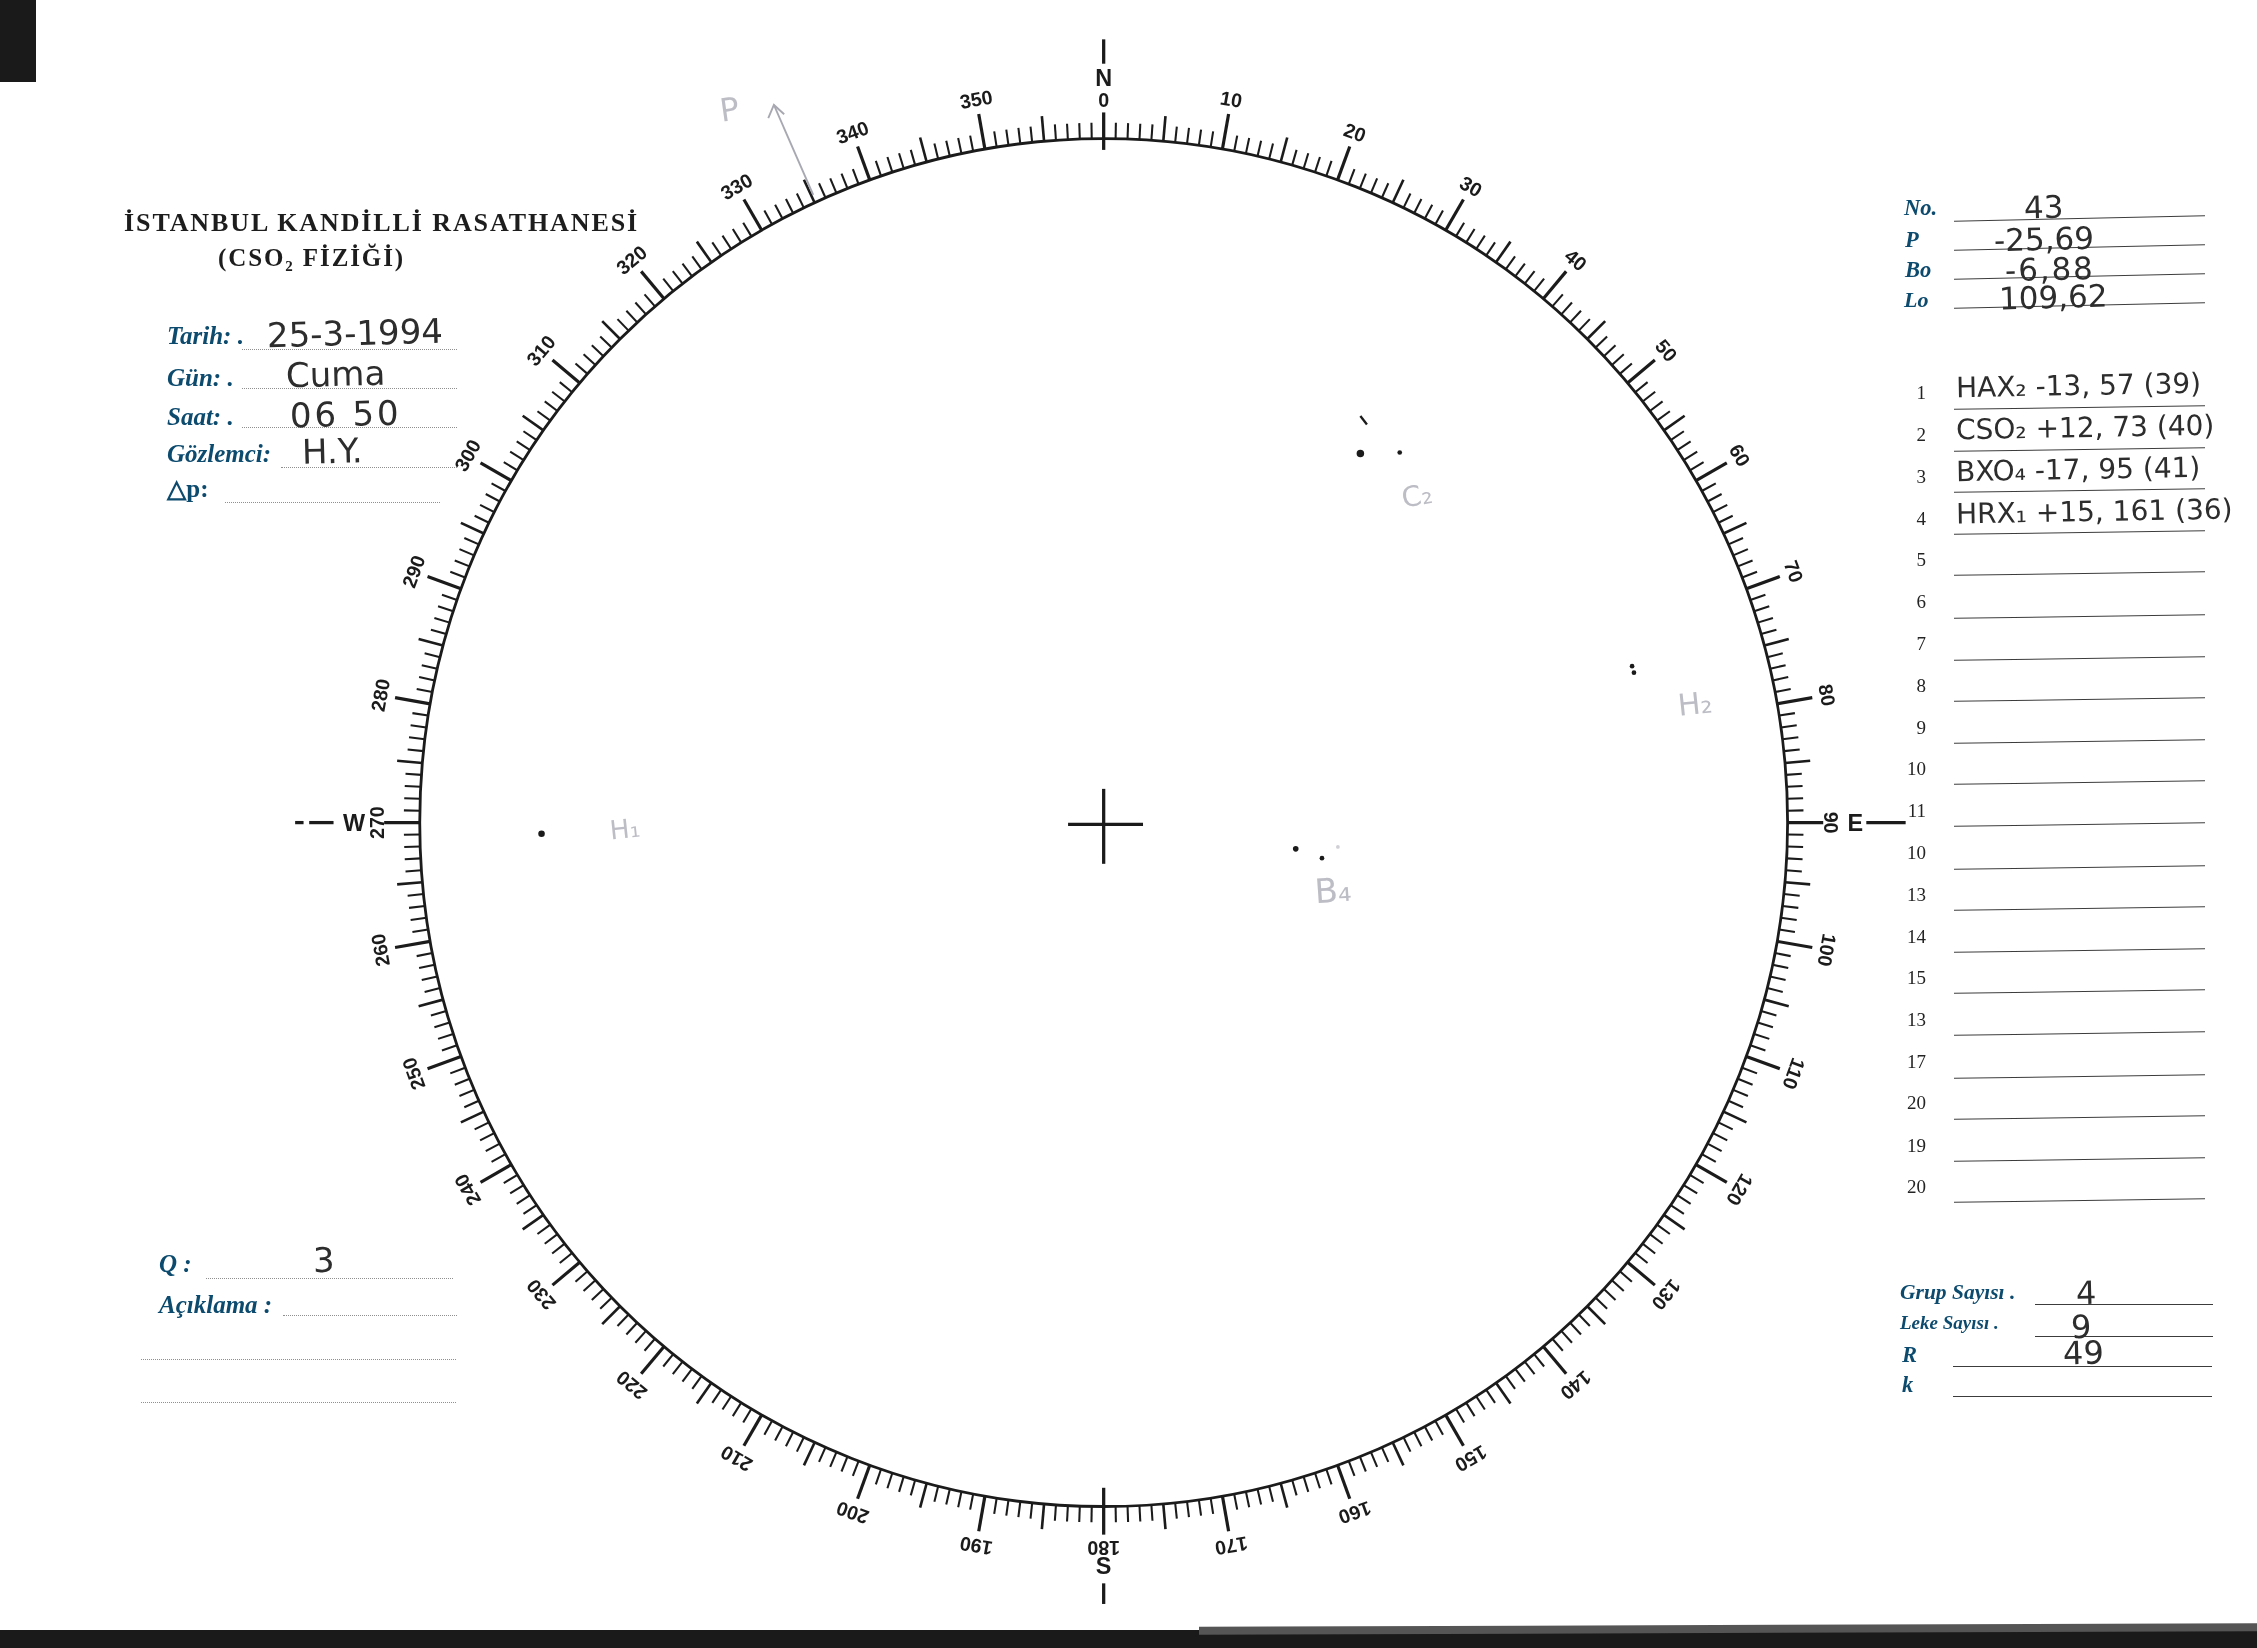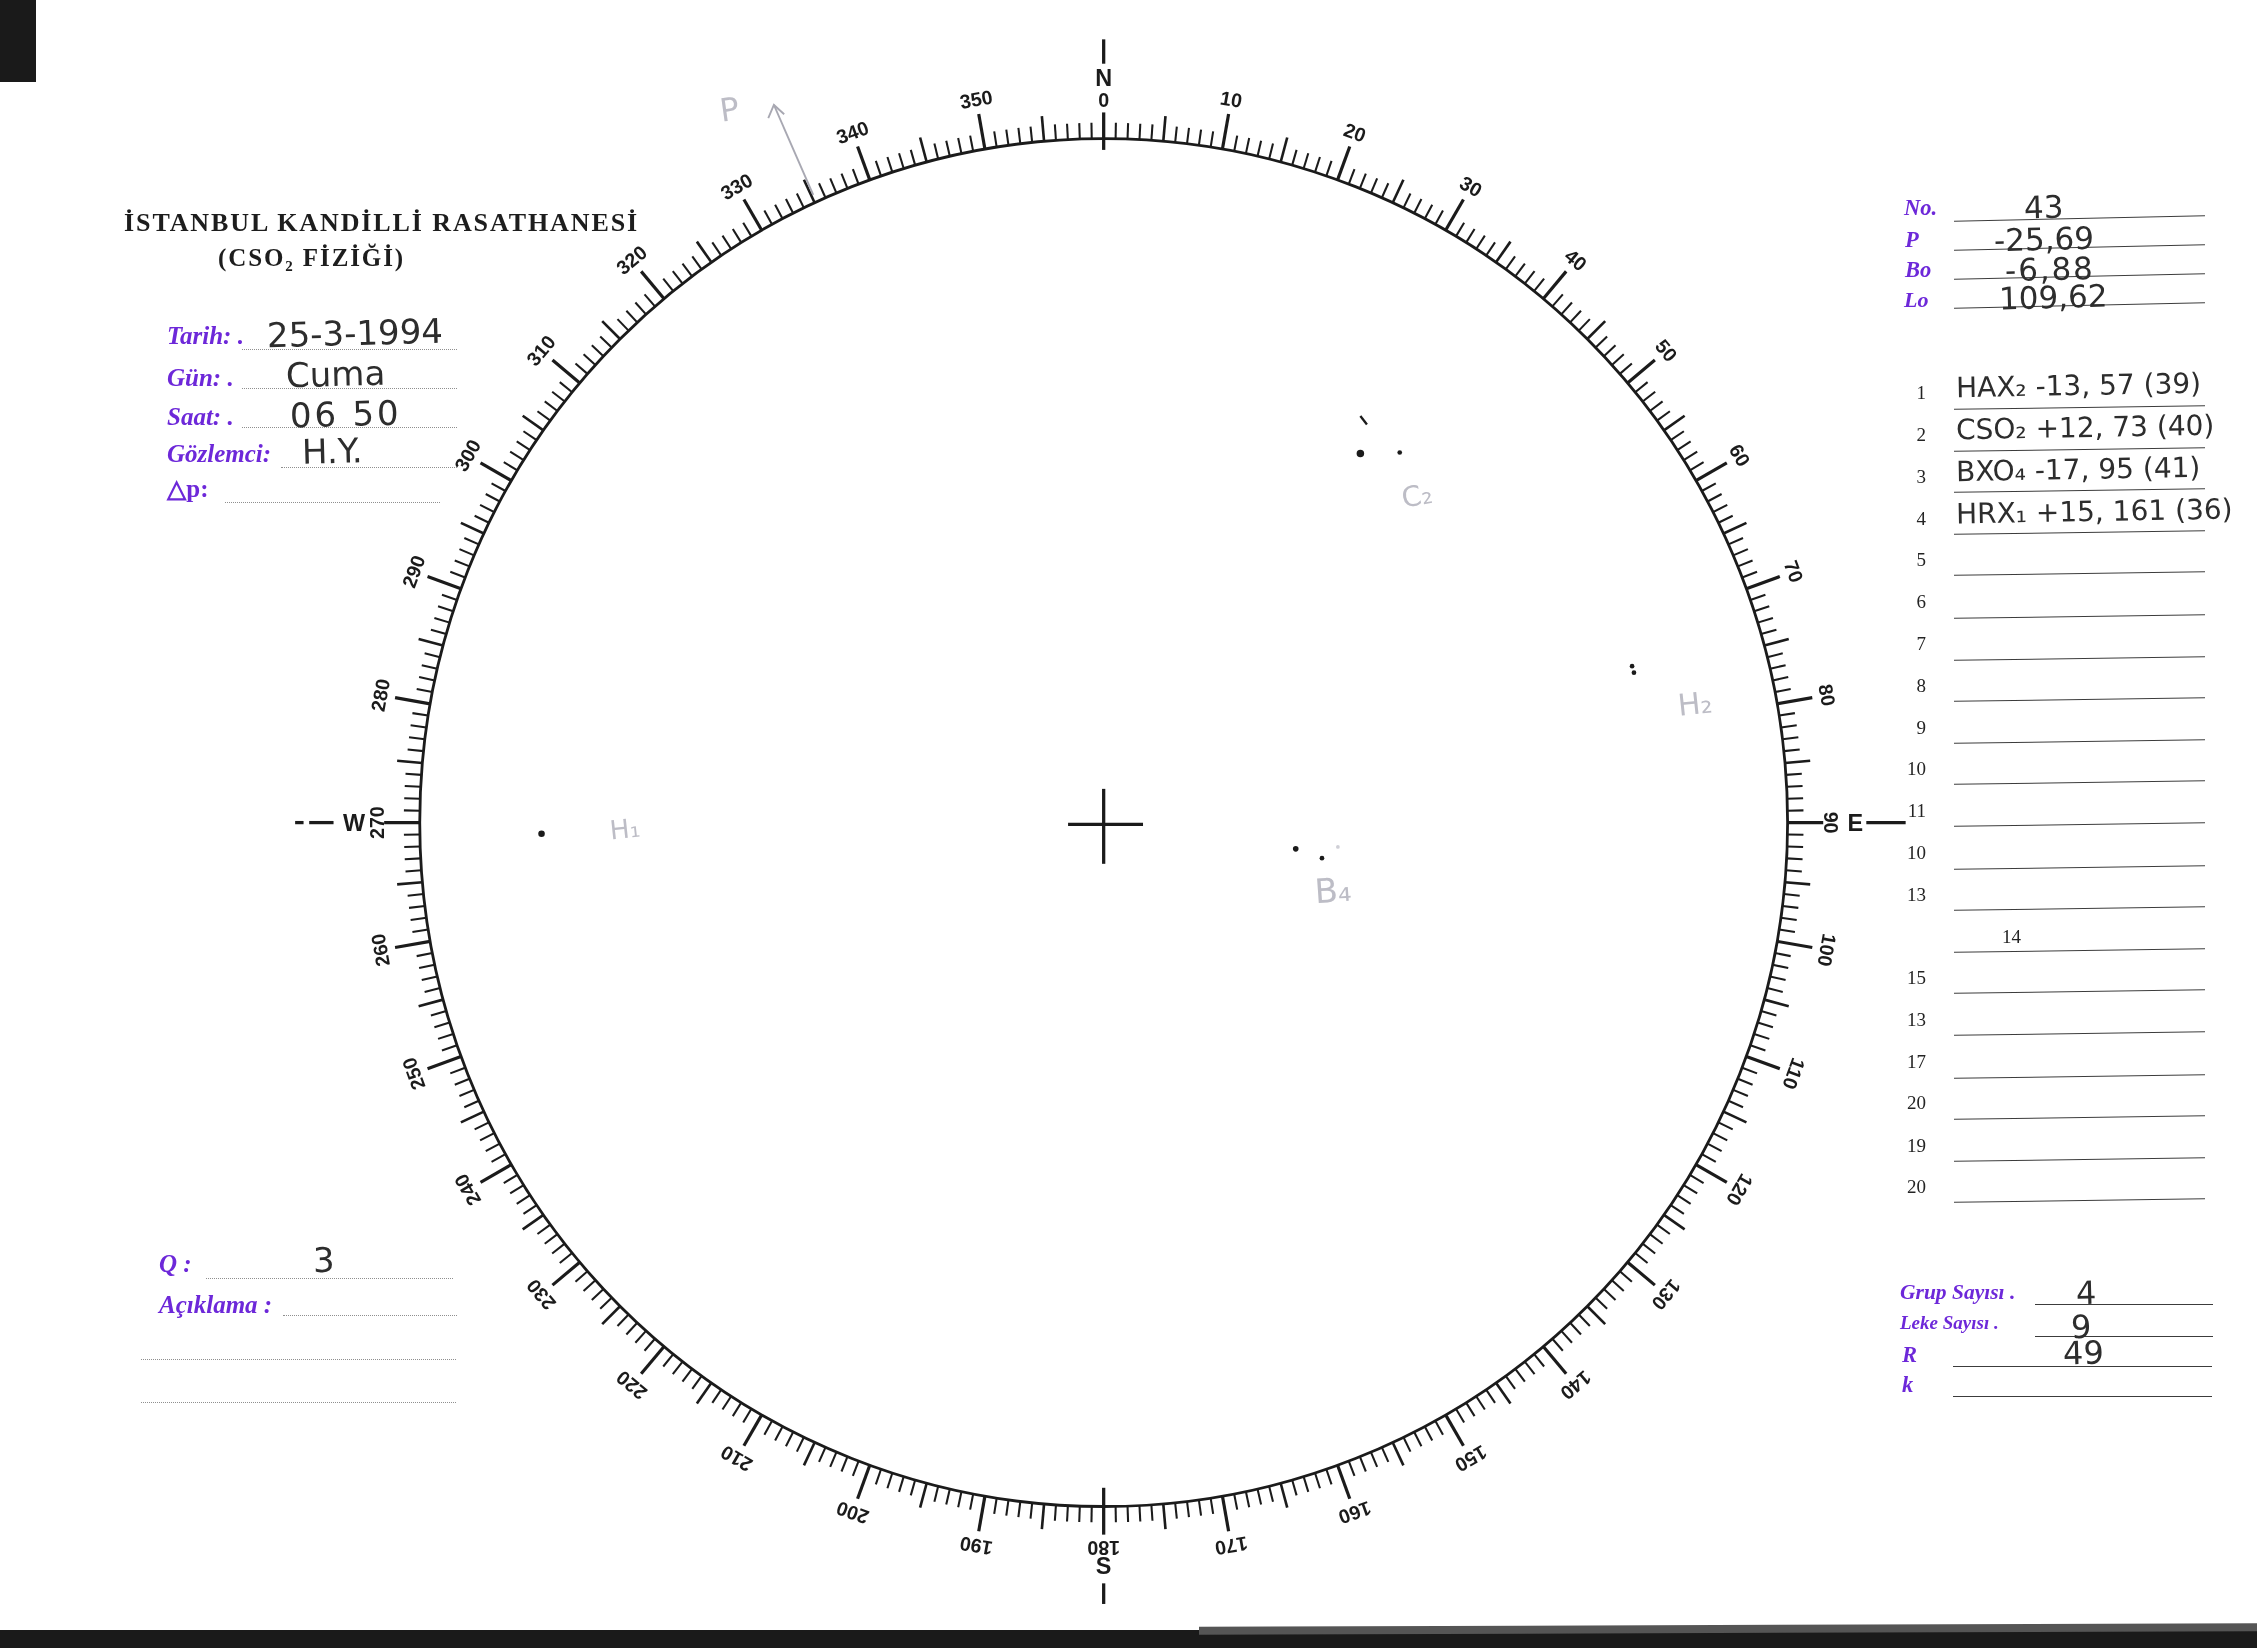--- a/index.html
+++ b/index.html
@@ -1,20 +1,20 @@
 <!DOCTYPE html>
 <html style="font-size:15px"><head>
 <meta charset="utf-8">
 <style>
   html,body{margin:0;padding:0;background:#e8e8e8;}
   #page{position:relative;width:2257px;height:1648px;background:#ffffff;overflow:hidden;
         font-family:"Liberation Serif",serif;}
   svg{position:absolute;left:0;top:0;}
   .abs{position:absolute;}
-  .printed{font-family:"Liberation Serif",serif;font-weight:bold;font-style:italic;color:#6d28d9;}
+  .printed{font-family:"Liberation Serif",serif;font-weight:bold;font-style:italic;color:#0c4a6e;}
   .title-line{font-family:"Liberation Serif",serif;font-weight:bold;color:#1d1d1d;
               letter-spacing:1.9px;text-align:center;white-space:nowrap;}
   .hand{font-family:"DejaVu Sans",sans-serif;color:#2d2d2d;white-space:nowrap;
         transform:rotate(-1.5deg);}
   .dotted{height:0;border-bottom:1.9px dotted #8f8f8f;}
   .ruled{height:0;border-bottom:1.9px solid #3c3c3c;}
   .list-num{font-family:"Liberation Serif",serif;color:#242424;font-size:19px;text-align:right;width:24px;}
   .list-entry{font-family:"DejaVu Sans",sans-serif;color:#2d2d2d;font-size:28px;white-space:nowrap;transform:rotate(-1deg);}
   .deg-label{font-family:"Liberation Sans",sans-serif;font-weight:bold;font-size:21px;fill:#1b1b1b;}
   .cardinal-letter{font-family:"Liberation Sans",sans-serif;font-weight:bold;font-size:25px;fill:#1b1b1b;}
@@ -515,21 +515,21 @@
       <div class="abs list-num" style="left: 1902px; top: 717px;">9</div>
       <div class="abs ruled" style="left: 1954px; top: 741px; width: 251px; transform: rotate(-0.8deg);"></div>
       <div class="abs list-num" style="left: 1902px; top: 758px;">10</div>
       <div class="abs ruled" style="left: 1954px; top: 782px; width: 251px; transform: rotate(-0.8deg);"></div>
       <div class="abs list-num" style="left: 1902px; top: 800px;">11</div>
       <div class="abs ruled" style="left: 1954px; top: 824px; width: 251px; transform: rotate(-0.8deg);"></div>
       <div class="abs list-num" style="left: 1902px; top: 842px;">10</div>
       <div class="abs ruled" style="left: 1954px; top: 867px; width: 251px; transform: rotate(-0.8deg);"></div>
       <div class="abs list-num" style="left: 1902px; top: 884px;">13</div>
       <div class="abs ruled" style="left: 1954px; top: 908px; width: 251px; transform: rotate(-0.8deg);"></div>
-      <div class="abs list-num" style="left: 1997px; top: 926px; text-align: right;">14</div>
+      <div class="abs list-num" style="left: 1902px; top: 926px; text-align: right;">14</div>
       <div class="abs ruled" style="left: 1954px; top: 950px; width: 251px; transform: rotate(-0.8deg);"></div>
       <div class="abs list-num" style="left: 1902px; top: 967px;">15</div>
       <div class="abs ruled" style="left: 1954px; top: 991px; width: 251px; transform: rotate(-0.8deg);"></div>
       <div class="abs list-num" style="left: 1902px; top: 1009px;">13</div>
       <div class="abs ruled" style="left: 1954px; top: 1033px; width: 251px; transform: rotate(-0.8deg);"></div>
       <div class="abs list-num" style="left: 1902px; top: 1051px;">17</div>
       <div class="abs ruled" style="left: 1954px; top: 1076px; width: 251px; transform: rotate(-0.8deg);"></div>
       <div class="abs list-num" style="left: 1902px; top: 1092px;">20</div>
       <div class="abs ruled" style="left: 1954px; top: 1117px; width: 251px; transform: rotate(-0.8deg);"></div>
       <div class="abs list-num" style="left: 1902px; top: 1135px;">19</div>

